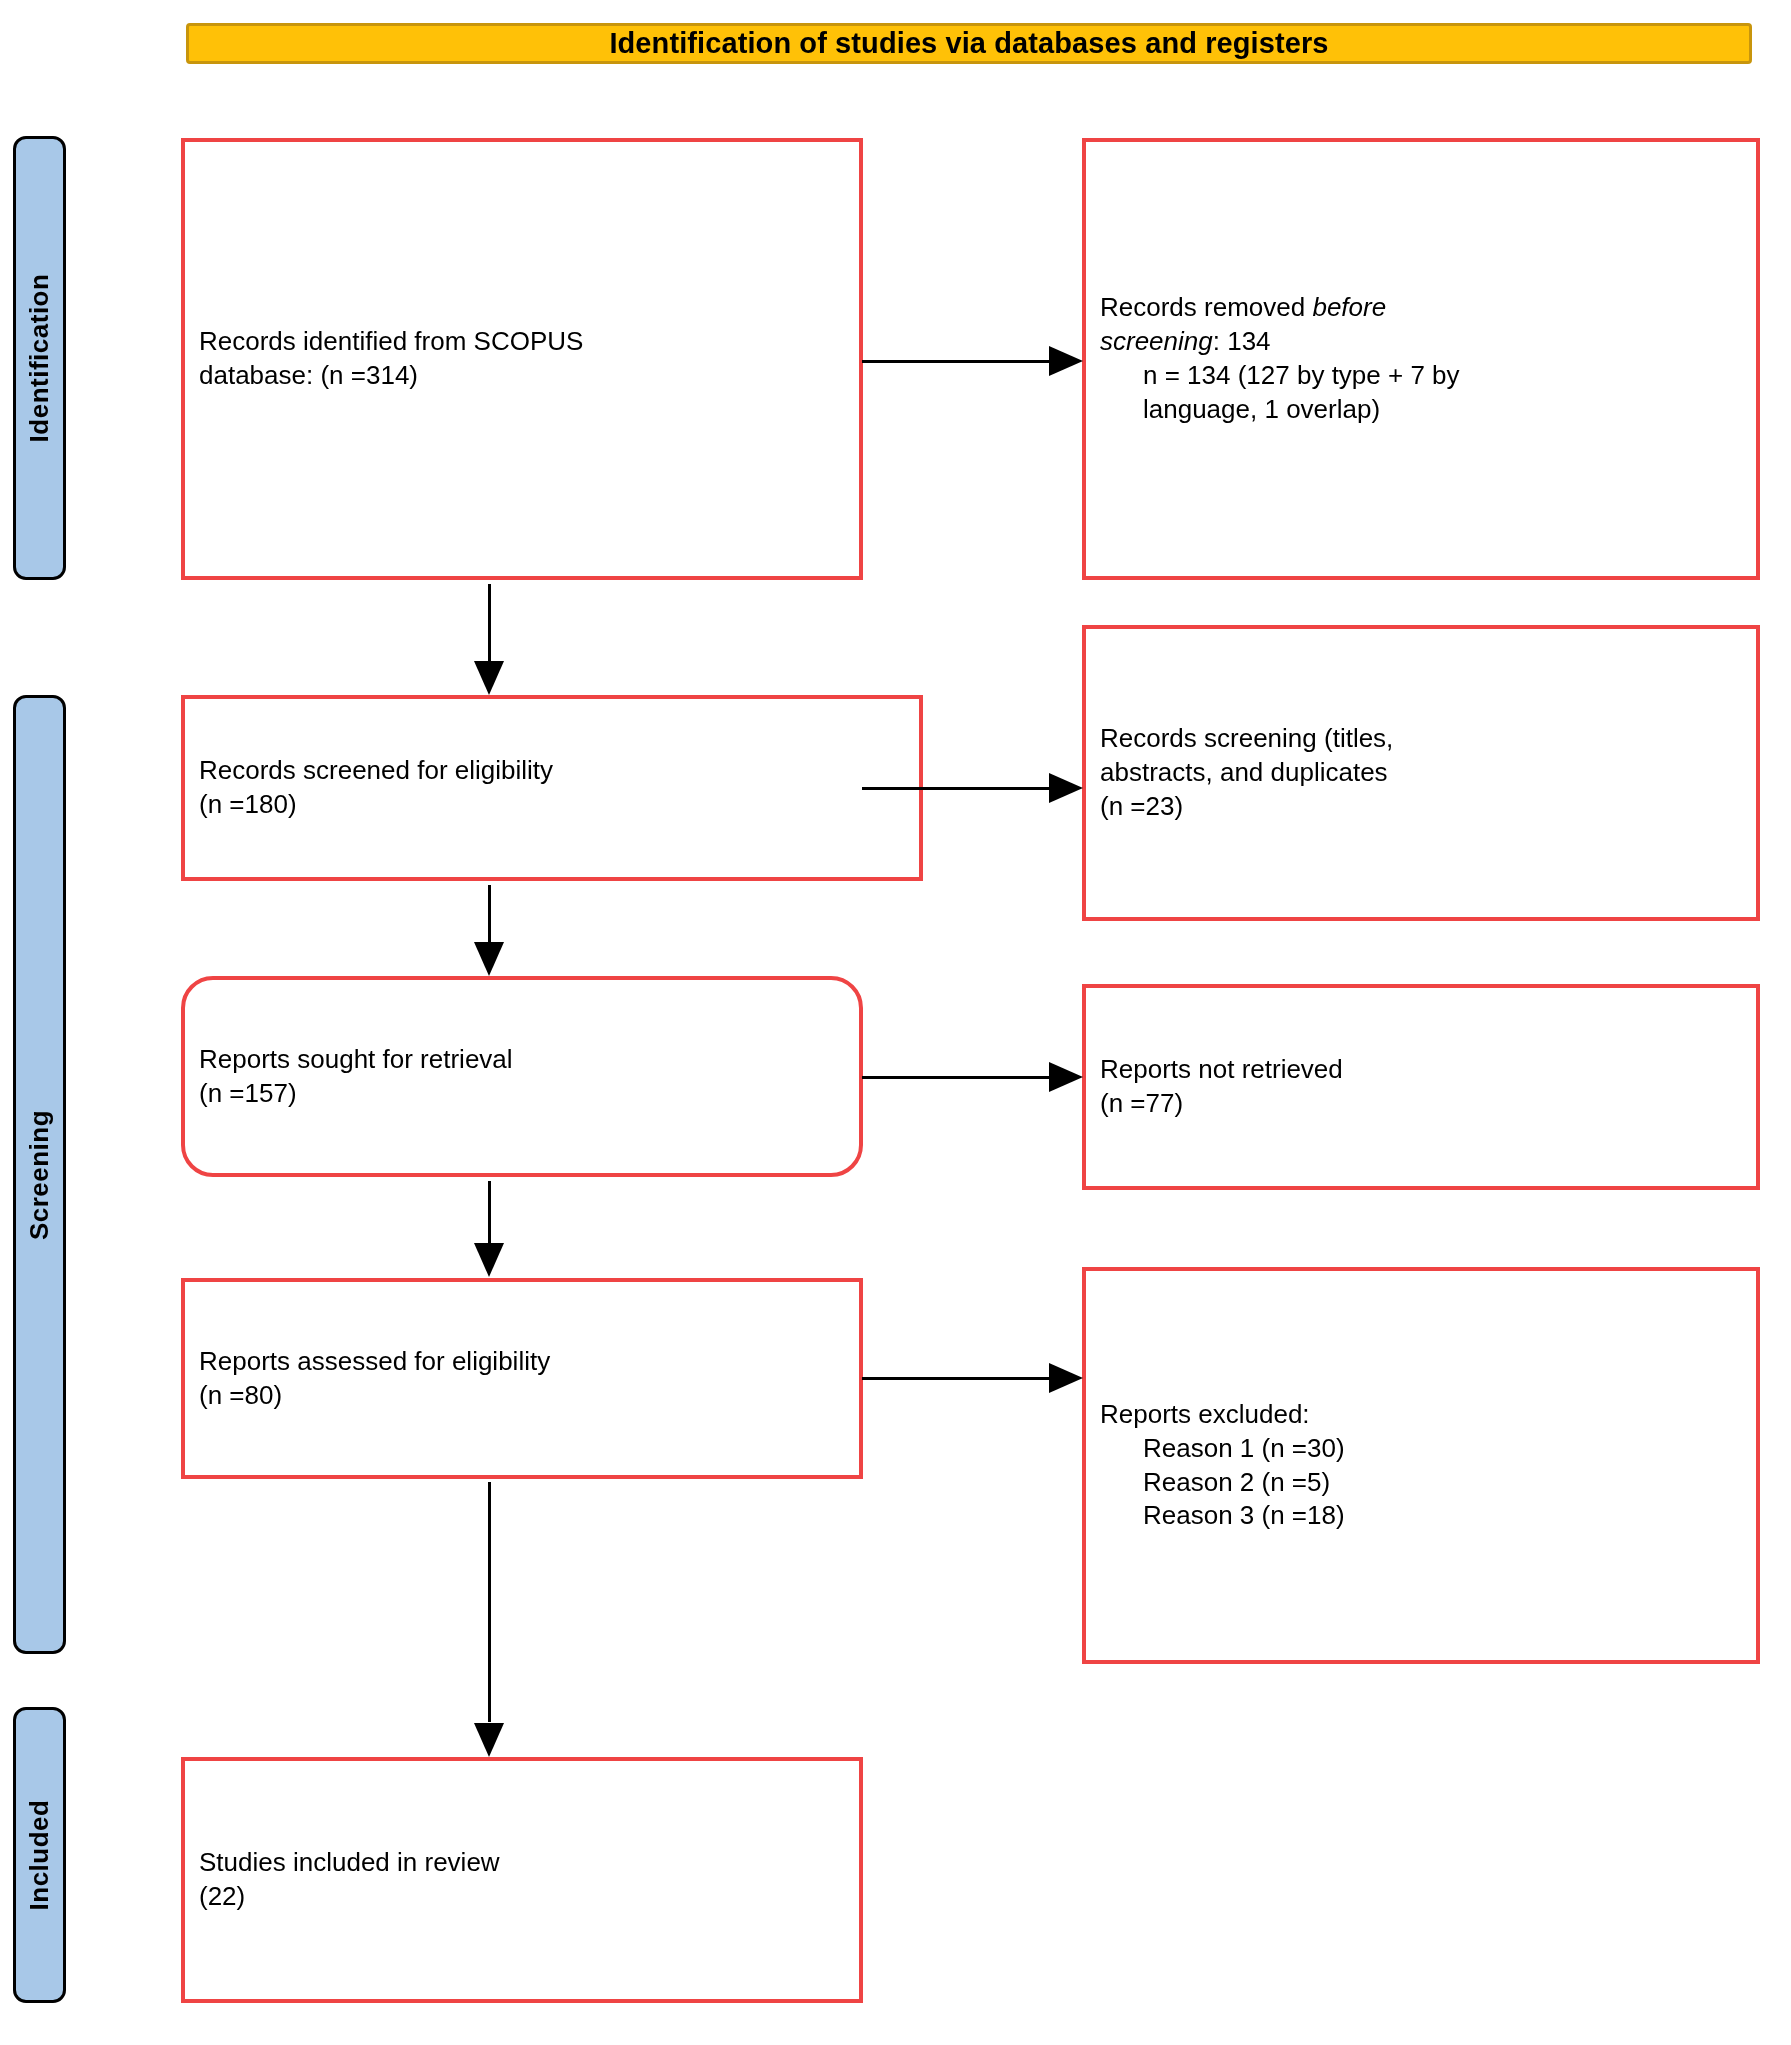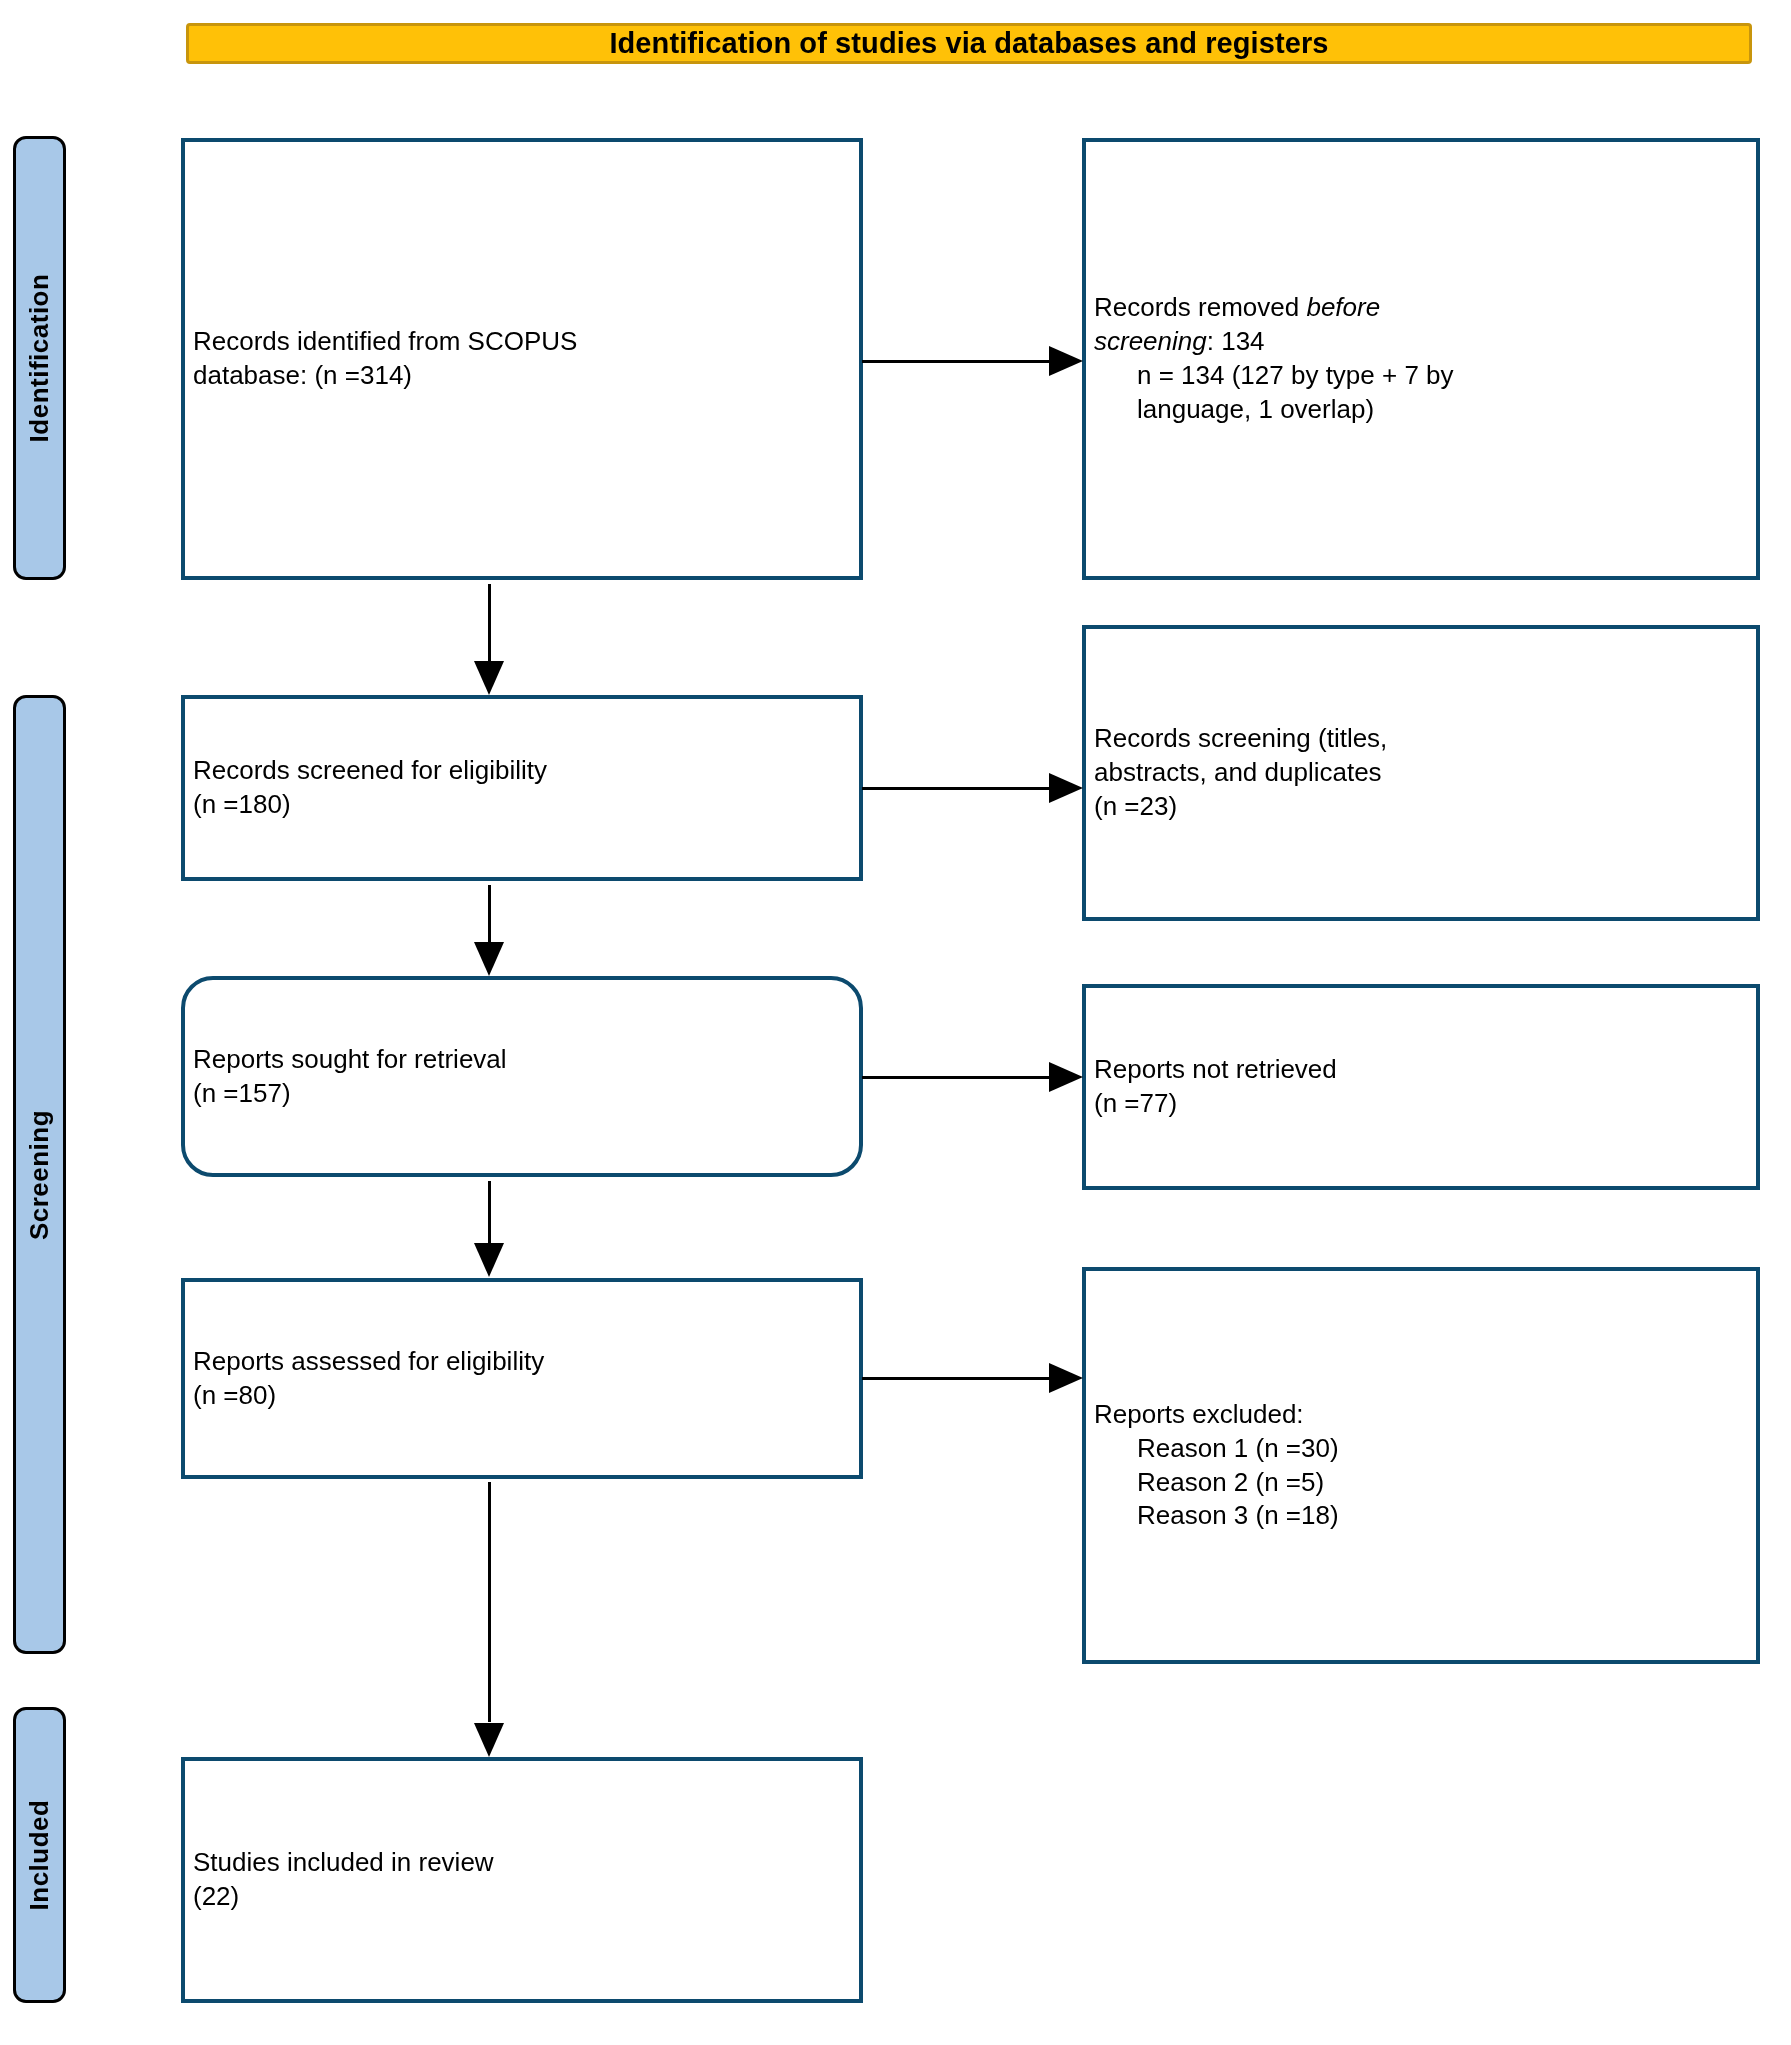--- a/index.html
+++ b/index.html
@@ -58,39 +58,39 @@
     letter-spacing:0.5px;
   }
   #bar-identification{ top:136px; height:444px; }
   #bar-screening    { top:695px; height:959px; }
   #bar-included     { top:1707px; height:296px; }
 
   
   .fbox{
     position:absolute;
     background:#ffffff;
-    border:4px solid #0c4a6e;
+    border:4px solid #ef4444;
     box-sizing:border-box;
-    padding:0 8px;
+    padding:0 14px;
     display:flex;
     flex-direction:column;
     justify-content:center;
   }
   .fbox p{
     margin:0;
     font-size:26px;
     line-height:1.30;
     color:#000000;
   }
   .fbox p.indent{ padding-left:43px; }
   .fbox em{ font-style:italic; }
 
   
   #box-identified { left:181px;  top:138px;  width:682px; height:442px; }
-  #box-screened   { left:181px;  top:695px; width:682px; height:186px; }
+  #box-screened   { left:181px;  top:695px; width:742px; height:186px; }
   #box-sought     { left:181px;  top:976px; width:682px; height:201px;border-radius:32px; }
   #box-assessed   { left:181px;  top:1278px; width:682px; height:201px; }
   #box-included   { left:181px;  top:1757px; width:682px; height:246px; }
 
   
   #box-removed    { left:1082px; top:138px;  width:678px; height:442px; }
   #box-excluded-r { left:1082px; top:625px; width:678px; height:296px; }
   #box-notretr    { left:1082px; top:984px; width:678px; height:206px; }
   #box-repexcl    { left:1082px; top:1267px; width:678px; height:397px; }
 

